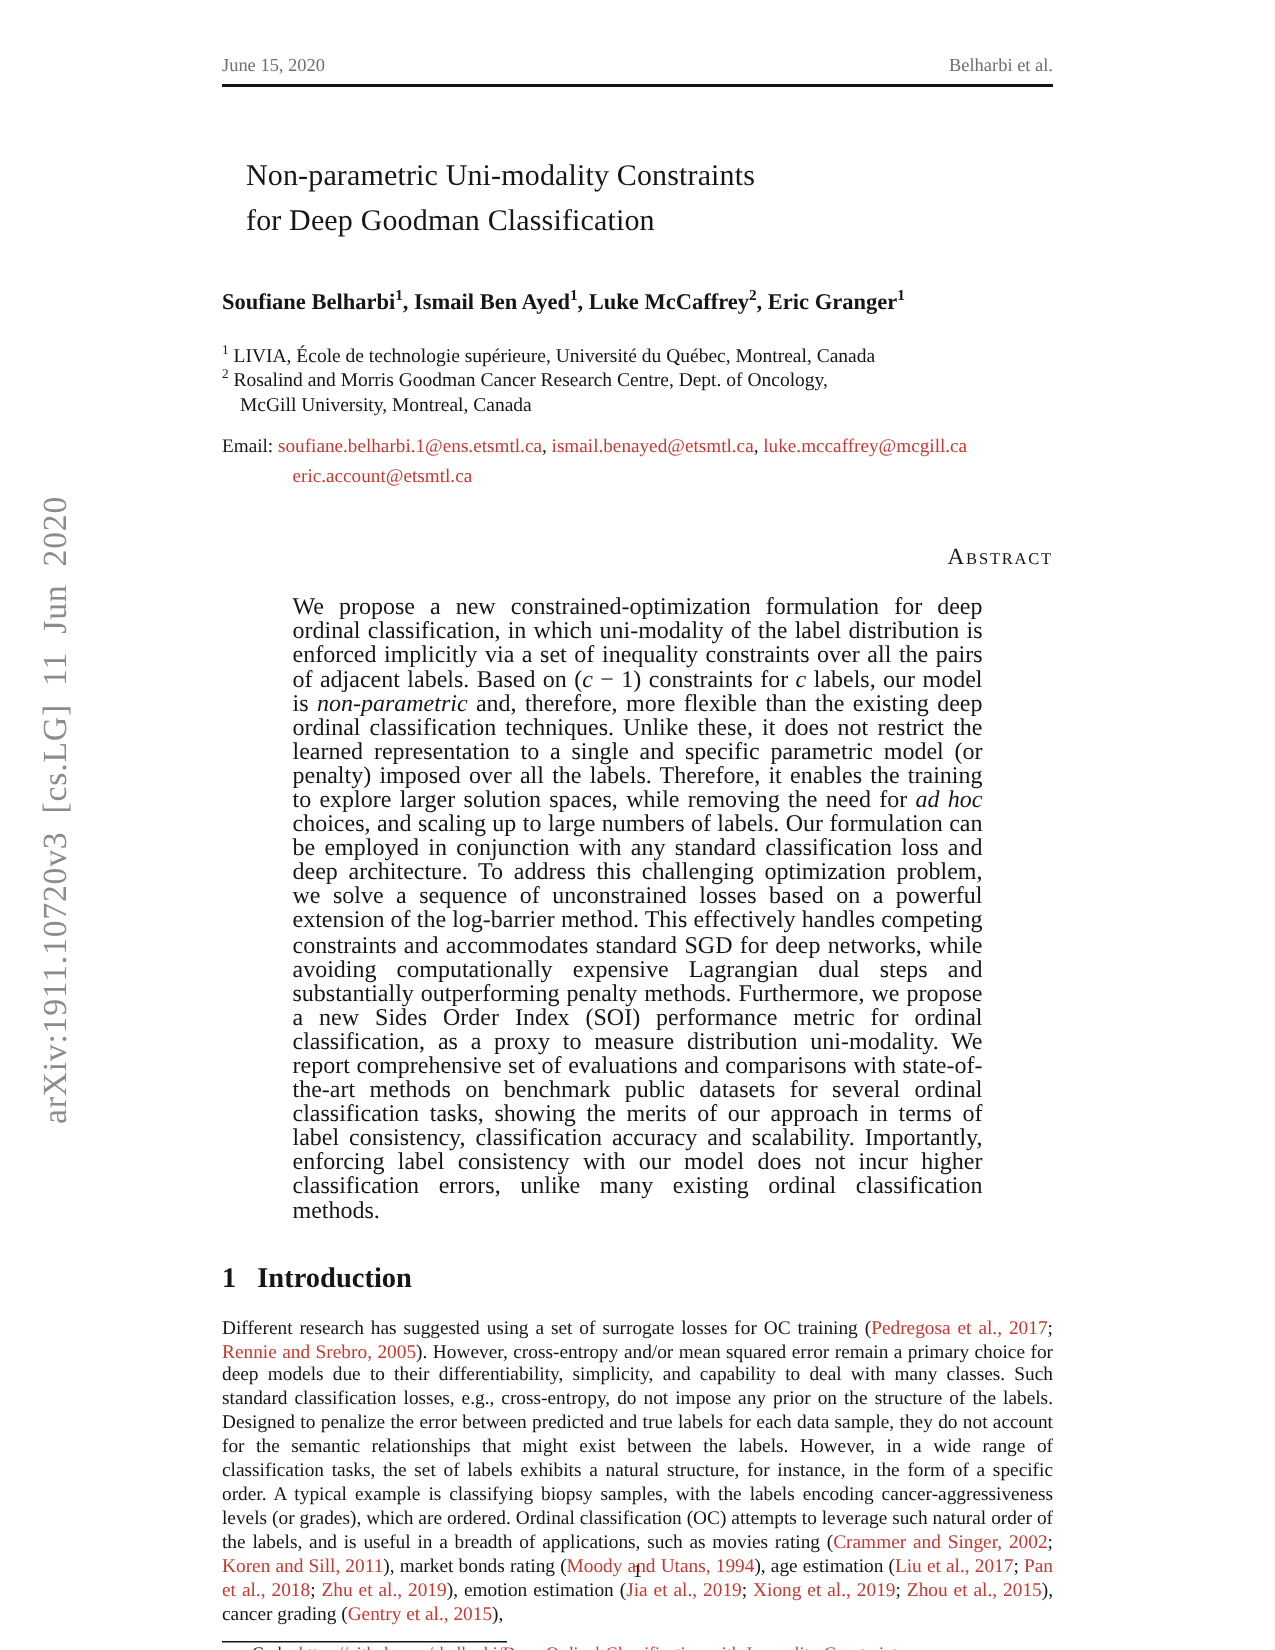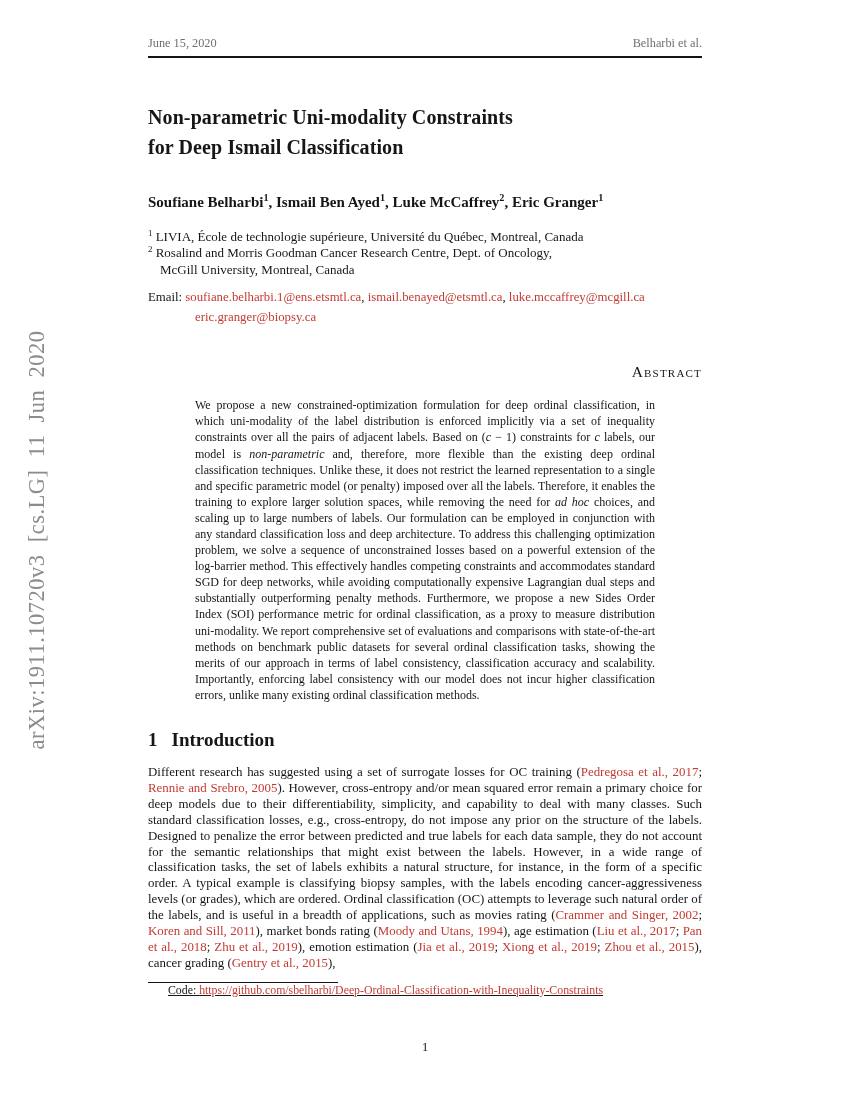--- a/index.html
+++ b/index.html
@@ -23,38 +23,39 @@
   
   .content{position:absolute;left:148px;top:36px;width:554px;}
 
   .hdr{
     display:flex;justify-content:space-between;align-items:flex-end;
     font-size:12.3px;color:var(--header_text,#6f6f6f);
     padding-bottom:5px;border-bottom:2px solid #141414;
   }
 
   .title{
-    margin-top:44px;font-size:20px;font-weight:bold;line-height:30px;
+    margin-top:44px;font-size:20px;font-weight:normal;line-height:30px;
     letter-spacing:.1px;
+    margin-left:16px;
   }
 
   .authors{margin-top:32px;font-size:15px;font-weight:bold;}
   .affils{margin-top:18px;font-size:13px;line-height:16.4px;}
   .affil-cont{padding-left:12px;}
 
   .emails{margin-top:9px;font-size:12.8px;line-height:20px;}
   .email-cont{padding-left:47px;}
 
   .abs-head{
     margin-top:36px;text-align:right;
     font-variant:small-caps;font-size:15.5px;letter-spacing:1.2px;
   }
   .abs-body{
     margin:16px 47px 0 47px;width:460px;
-    font-size:12px;line-height:16.1px;text-align:justify;
+    font-size:16px;line-height:16.1px;text-align:justify;
   }
 
   .sec-head{margin-top:26px;font-size:19px;font-weight:bold;}
   .sec-head .num{margin-right:14px;}
 
   .intro-body{
     margin-top:14px;font-size:12.9px;line-height:15.9px;text-align:justify;
   }
 
   .footnote{margin-top:10px;}
@@ -81,34 +82,34 @@
 
   <div class="content">
 
     <div class="hdr">
       <span>June 15, 2020</span>
       <span>Belharbi et al.</span>
     </div>
 
     <div class="title">
       <div>Non-parametric Uni-modality Constraints</div>
-      <div>for Deep Ismail Classification</div>
+      <div>for Deep Goodman Classification</div>
     </div>
 
     <div class="authors"><span>Soufiane Belharbi</span><span class="sup">1</span><span>, </span><span>Ismail Ben Ayed</span><span class="sup">1</span><span>, </span><span>Luke McCaffrey</span><span class="sup">2</span><span>, </span><span>Eric Granger</span><span class="sup">1</span></div>
 
     <div class="affils">
       <div><span class="sup">1</span><span> LIVIA, École de technologie supérieure, Université du Québec, Montreal, Canada</span></div>
       <div><span class="sup">2</span><span> Rosalind and Morris Goodman Cancer Research Centre, Dept. of Oncology,</span></div>
       <div class="affil-cont"><span>McGill University, Montreal, Canada</span></div>
     </div>
 
     <div class="emails">
       <div><span>Email: </span><span class="r">soufiane.belharbi.1@ens.etsmtl.ca</span><span>, </span><span class="r">ismail.benayed@etsmtl.ca</span><span>, </span><span class="r">luke.mccaffrey@mcgill.ca</span></div>
-      <div class="email-cont"><span class="r">eric.granger@biopsy.ca</span></div>
+      <div class="email-cont"><span class="r">eric.account@etsmtl.ca</span></div>
     </div>
 
     <div class="abs-head">Abstract</div>
     <div class="abs-body"><span>We propose a new constrained-optimization formulation for deep ordinal classification, in which uni-modality of the label distribution is enforced implicitly via a set of inequality constraints over all the pairs of adjacent labels. Based on (</span><span class="m">c</span><span> − 1) constraints for </span><span class="m">c</span><span> labels, our model is </span><span class="i">non-parametric</span><span> and, therefore, more flexible than the existing deep ordinal classification techniques. Unlike these, it does not restrict the learned representation to a single and specific parametric model (or penalty) imposed over all the labels. Therefore, it enables the training to explore larger solution spaces, while removing the need for </span><span class="i">ad hoc</span><span> choices, and scaling up to large numbers of labels. Our formulation can be employed in conjunction with any standard classification loss and deep architecture. To address this challenging optimization problem, we solve a sequence of unconstrained losses based on a powerful extension of the log-barrier method. This effectively handles competing constraints and accommodates standard SGD for deep networks, while avoiding computationally expensive Lagrangian dual steps and substantially outperforming penalty methods. Furthermore, we propose a new Sides Order Index (SOI) performance metric for ordinal classification, as a proxy to measure distribution uni-modality. We report comprehensive set of evaluations and comparisons with state-of-the-art methods on benchmark public datasets for several ordinal classification tasks, showing the merits of our approach in terms of label consistency, classification accuracy and scalability. Importantly, enforcing label consistency with our model does not incur higher classification errors, unlike many existing ordinal classification methods.</span></div>
 
     <div class="sec-head">
       <span class="num">1</span><span>Introduction</span>
     </div>
 
     <div class="intro-body"><span>Different research has suggested using a set of surrogate losses for OC training (</span><span class="r">Pedregosa et al., 2017</span><span>; </span><span class="r">Rennie and Srebro, 2005</span><span>). However, cross-entropy and/or mean squared error remain a primary choice for deep models due to their differentiability, simplicity, and capability to deal with many classes. Such standard classification losses, e.g., cross-entropy, do not impose any prior on the structure of the labels. Designed to penalize the error between predicted and true labels for each data sample, they do not account for the semantic relationships that might exist between the labels. However, in a wide range of classification tasks, the set of labels exhibits a natural structure, for instance, in the form of a specific order. A typical example is classifying biopsy samples, with the labels encoding cancer-aggressiveness levels (or grades), which are ordered. Ordinal classification (OC) attempts to leverage such natural order of the labels, and is useful in a breadth of applications, such as movies rating (</span><span class="r">Crammer and Singer, 2002</span><span>; </span><span class="r">Koren and Sill, 2011</span><span>), market bonds rating (</span><span class="r">Moody and Utans, 1994</span><span>), age estimation (</span><span class="r">Liu et al., 2017</span><span>; </span><span class="r">Pan et al., 2018</span><span>; </span><span class="r">Zhu et al., 2019</span><span>), emotion estimation (</span><span class="r">Jia et al., 2019</span><span>; </span><span class="r">Xiong et al., 2019</span><span>; </span><span class="r">Zhou et al., 2015</span><span>), cancer grading (</span><span class="r">Gentry et al., 2015</span><span>),</span></div>

